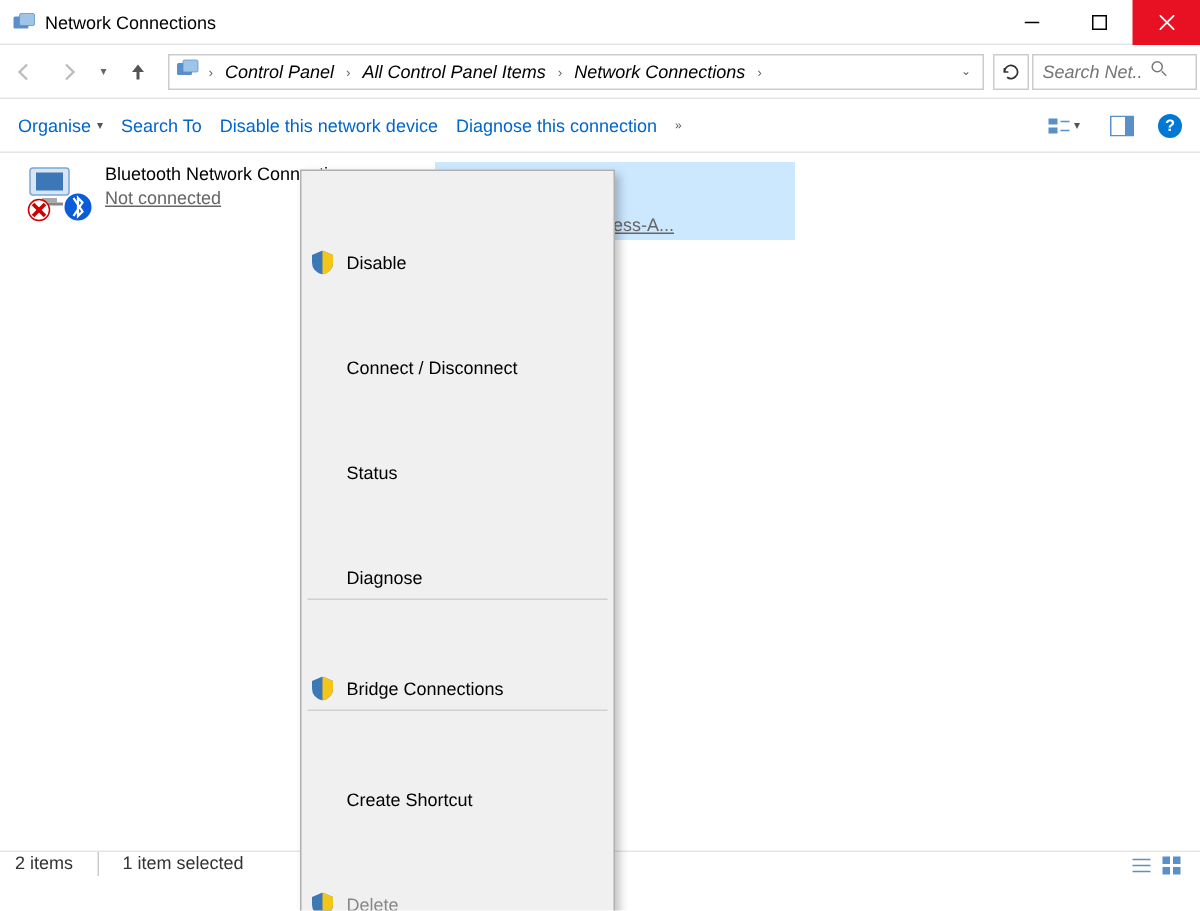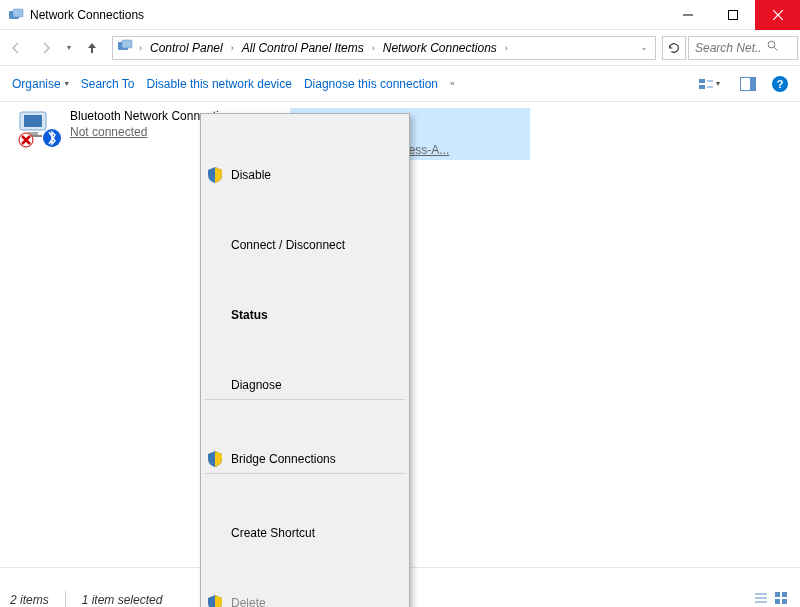--- a/index.html
+++ b/index.html
@@ -37,24 +37,24 @@
   .adapter-name { color:#000; }
   .adapter-status { color:#666;text-decoration:underline; }
   .adapter.selected { background:#cce8ff; }
   .adapter2 { position:absolute; left:290px; top:6px; width:240px; padding:2px 4px;}
   
   .context-menu { position:absolute; left:200px; top:113px; width:210px; background:#f0f0f0; border:1px solid #b0b0b0; box-shadow:3px 3px 6px rgba(0,0,0,0.25); padding:2px; z-index:10;}
   .cm-item { height:22px; display:flex; align-items:center; padding:0 8px 0 28px; position:relative; font-size:12px;margin-top:48px;}
   .cm-item .shield { position:absolute; left:5px; top:3px; }
   .cm-sep { height:1px; background:#d0d0d0; margin:3px 2px; }
   .cm-item.disabled { color:#888; }
-  .cm-item.bold { font-weight:bold; }
+  .cm-item.bold { font-weight:normal; }
   .cm-item.highlighted { outline:3px solid #d40000; outline-offset:-2px; background:#e5e5e5; }
 
-  .statusbar { position:absolute; bottom:0; left:0; right:0; height:40px; border-top:1px solid #e5e5e5; display:flex; align-items:flex-end; padding:0 10px; gap:16px; font-size:12px; color:#333;font-style:italic;}
+  .statusbar { position:absolute; bottom:0; left:0; right:0; height:40px; border-top:1px solid #e5e5e5; display:flex; align-items:flex-start; padding:0 10px; gap:16px; font-size:12px; color:#333;}
   .statusbar .sep { width:1px; height:16px; background:#ccc;}
   .statusbar .spacer { flex:1;}
   .view-icons { display:flex; gap:2px;}
   .view-icon { width:18px; height:18px; display:flex; align-items:center; justify-content:center; color:#5a8fc8;}
 </style>
 </head>
 <body>
 
 <div class="titlebar">
   <span class="titlebar-icon">

